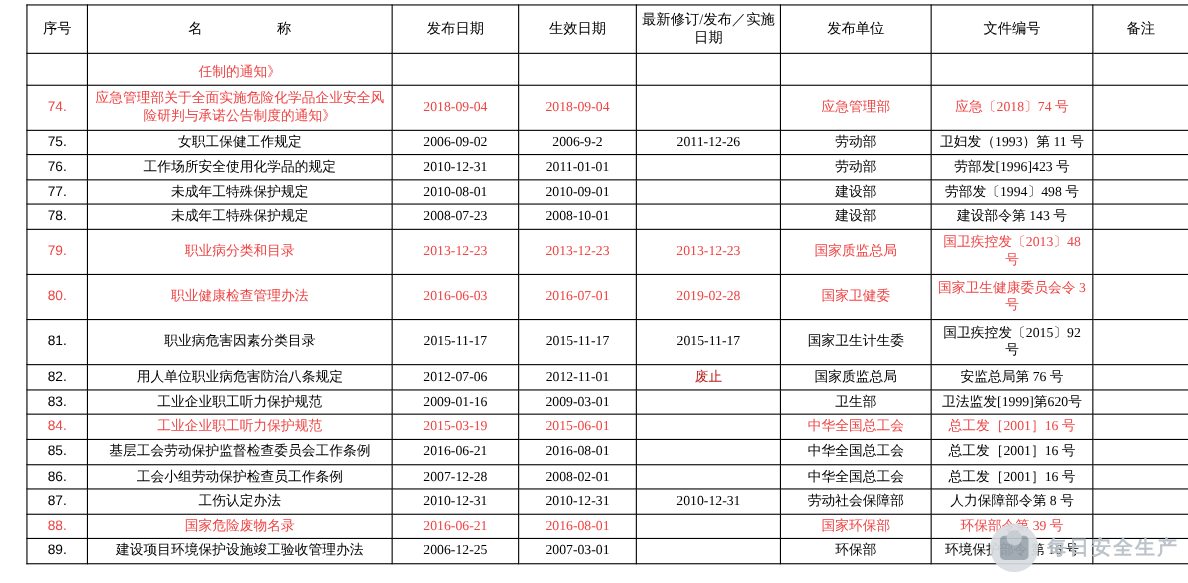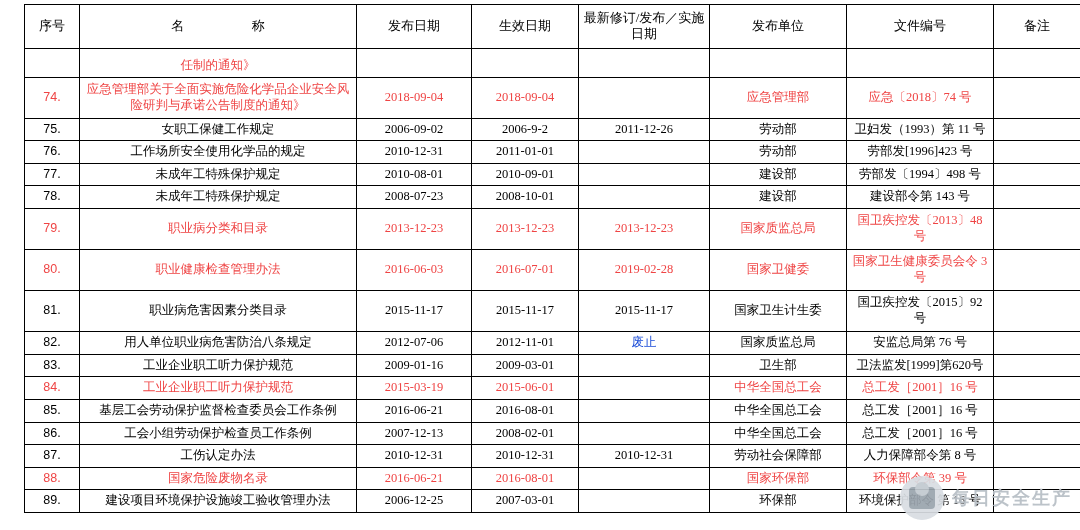--- a/index.html
+++ b/index.html
@@ -62,21 +62,21 @@
   td.col-name {
     text-align: left;
     padding-left: 8px;
   }
   td.col-seq {
     font-family: Liberation Sans, sans-serif;
   }
   tr.red td, td.red {
     color: #ef4444;
   }
-  td.red-cell { color: #1d4ed8; }
+  td.red-cell { color: #b91c1c; }
   .row-tall td { height: 34px; }
   .row-partial td {
     height: 22px;
     padding-top: 0;
     padding-bottom: 2px;
   }
   .row-partial td.col-name {
     vertical-align: bottom;
   }
   .watermark {
@@ -276,21 +276,21 @@
           <td class="">2016-06-21</td>
           <td class="">2016-08-01</td>
           <td class=""></td>
           <td class="">中华全国总工会</td>
           <td class="">总工发［2001］16 号</td>
           <td class=""></td>
         </tr>
         <tr>
           <td class="col-seq">86.</td>
           <td class="col-name">工会小组劳动保护检查员工作条例</td>
-          <td class="">2007-12-13</td>
+          <td class="">2007-12-28</td>
           <td class="">2008-02-01</td>
           <td class=""></td>
           <td class="">中华全国总工会</td>
           <td class="">总工发［2001］16 号</td>
           <td class=""></td>
         </tr>
         <tr>
           <td class="col-seq">87.</td>
           <td class="col-name">工伤认定办法</td>
           <td class="">2010-12-31</td>

